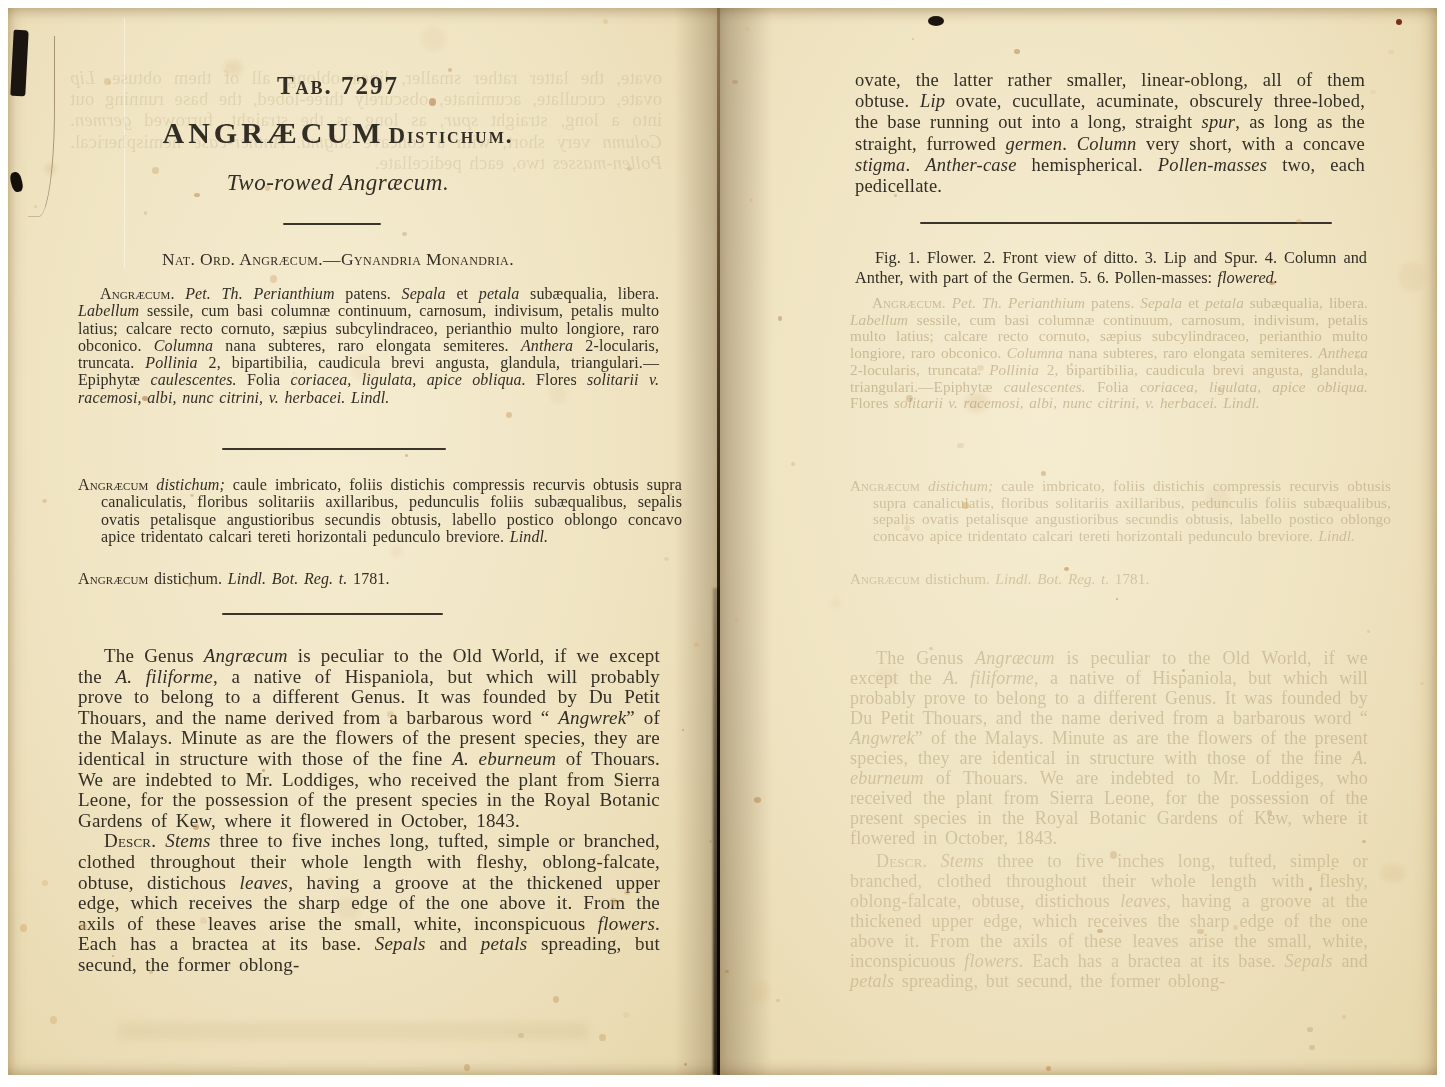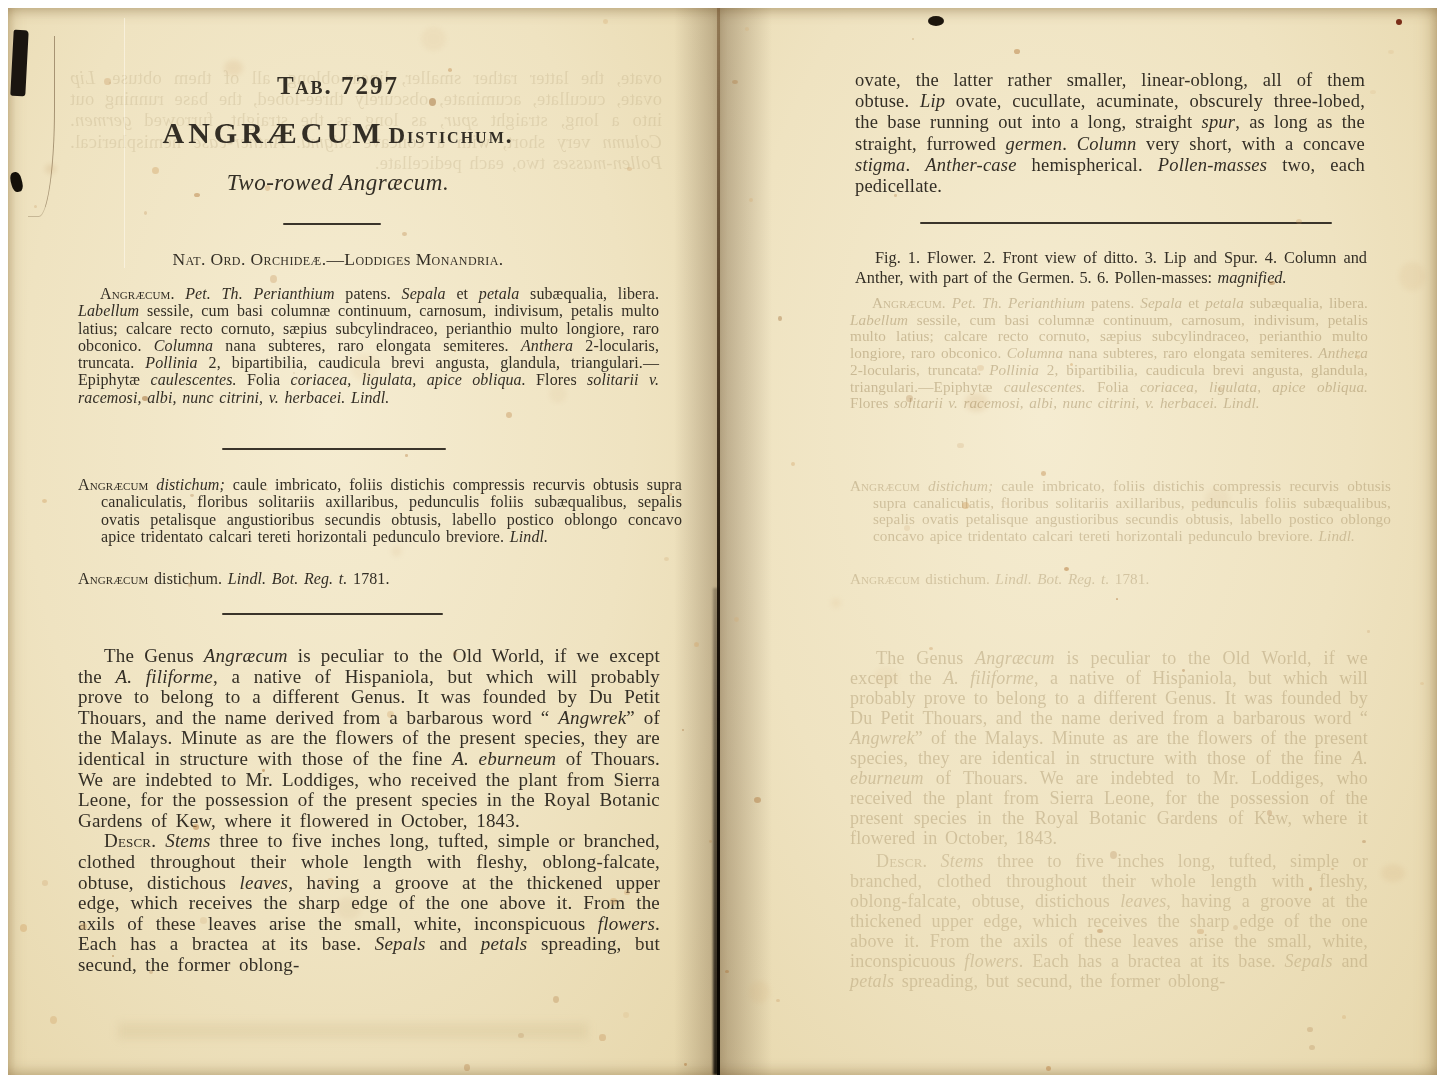--- a/index.html
+++ b/index.html
@@ -70,21 +70,21 @@
 
     <div class="blk subtitle ink" style="left:52px;top:162px;width:556px;">Two-rowed Angræcum.</div>
 
     <div class="blk ink" style="left:52px;top:108px;width:556px;text-align:center;">
       <span class="title-genus">ANGRÆCUM</span>
       <span class="title-species">Distichum.</span>
     </div>
 
     <div class="rule" style="left:275px;top:215px;width:98px;"></div>
 
-    <div class="blk natord ink" style="left:40px;top:241px;width:580px;">Nat. Ord. Orchideæ.—Loddiges Monandria.</div>
+    <div class="blk natord ink" style="left:40px;top:241px;width:580px;">Nat. Ord. Angræcum.—Gynandria Monandria.</div>
 
     <div class="blk small-text ink indent-sm" style="left:70px;top:277px;width:581px;"><span class="sc">Angræcum.</span> <i>Pet. Th.</i> <i>Perianthium</i> patens. <i>Sepala</i> et <i>petala</i> subæqualia, libera. <i>Labellum</i> sessile, cum basi columnæ continuum, carnosum, indivisum, petalis multo latius; calcare recto cornuto, sæpius subcylindraceo, perianthio multo longiore, raro obconico. <i>Columna</i> nana subteres, raro elongata semiteres. <i>Anthera</i> 2-locularis, truncata. <i>Pollinia</i> 2, bipartibilia, caudicula brevi angusta, glandula, triangulari.—Epiphytæ <i>caulescentes.</i> Folia <i>coriacea, ligulata, apice obliqua.</i> Flores <i>solitarii v. racemosi, albi, nunc citrini, v. herbacei.</i> <i>Lindl.</i></div>
 
     <div class="rule" style="left:214px;top:440px;width:224px;"></div>
 
     <div class="blk small-text ink hang" style="left:70px;top:468px;width:581px;"><span class="sc">Angræcum</span> <i>distichum;</i> caule imbricato, foliis distichis compressis recurvis obtusis supra canaliculatis, floribus solitariis axillaribus, pedunculis foliis subæqualibus, sepalis ovatis petalisque angustioribus secundis obtusis, labello postico oblongo concavo apice tridentato calcari tereti horizontali pedunculo breviore. <i>Lindl.</i></div>
 
     <div class="blk small-text ink" style="left:70px;top:562px;width:581px;text-align:left;"><span class="sc">Angræcum</span> distichum. <i>Lindl. Bot. Reg. t.</i> 1781.</div>
 
     <div class="rule" style="left:214px;top:605px;width:221px;"></div>
@@ -99,21 +99,21 @@
 
   <div class="gutter-core"></div>
   <div class="gutter-wide"></div>
 
   <div class="page page-right">
 
     <div class="blk body-text-r ink" style="left:135px;top:62px;width:510px;">ovate, the latter rather smaller, linear-oblong, all of them obtuse. <i>Lip</i> ovate, cucullate, acuminate, obscurely three-lobed, the base running out into a long, straight <i>spur</i>, as long as the straight, furrowed <i>germen</i>. <i>Column</i> very short, with a concave <i>stigma</i>. <i>Anther-case</i> hemispherical. <i>Pollen-masses</i> two, each pedicellate.</div>
 
     <div class="rule" style="left:200px;top:214px;width:412px;"></div>
 
-    <div class="blk fig-caption ink" style="left:135px;top:240px;width:512px;text-indent:20px;">Fig. 1. Flower. 2. Front view of ditto. 3. Lip and Spur. 4. Column and Anther, with part of the Germen. 5. 6. Pollen-masses: <i>magnified.</i></div>
+    <div class="blk fig-caption ink" style="left:135px;top:240px;width:512px;text-indent:20px;">Fig. 1. Flower. 2. Front view of ditto. 3. Lip and Spur. 4. Column and Anther, with part of the Germen. 5. 6. Pollen-masses: <i>flowered.</i></div>
 
     <div class="blk ghost small-text indent-sm" style="left:130px;top:287px;width:518px;opacity:.38;font-size:15.2px;line-height:16.7px;"><span class="sc">Angræcum.</span> <i>Pet. Th.</i> <i>Perianthium</i> patens. <i>Sepala</i> et <i>petala</i> subæqualia, libera. <i>Labellum</i> sessile, cum basi columnæ continuum, carnosum, indivisum, petalis multo latius; calcare recto cornuto, sæpius subcylindraceo, perianthio multo longiore, raro obconico. <i>Columna</i> nana subteres, raro elongata semiteres. <i>Anthera</i> 2-locularis, truncata. <i>Pollinia</i> 2, bipartibilia, caudicula brevi angusta, glandula, triangulari.—Epiphytæ <i>caulescentes.</i> Folia <i>coriacea, ligulata, apice obliqua.</i> Flores <i>solitarii v. racemosi, albi, nunc citrini, v. herbacei.</i> <i>Lindl.</i></div>
 
     <div class="blk ghost small-text hang" style="left:130px;top:470px;width:518px;opacity:.33;font-size:15.2px;line-height:16.7px;"><span class="sc">Angræcum</span> <i>distichum;</i> caule imbricato, foliis distichis compressis recurvis obtusis supra canaliculatis, floribus solitariis axillaribus, pedunculis foliis subæqualibus, sepalis ovatis petalisque angustioribus secundis obtusis, labello postico oblongo concavo apice tridentato calcari tereti horizontali pedunculo breviore. <i>Lindl.</i></div>
 
     <div class="blk ghost small-text" style="left:130px;top:562px;width:518px;opacity:.30;font-size:15.2px;"><span class="sc">Angræcum</span> distichum. <i>Lindl. Bot. Reg. t.</i> 1781.</div>
 
     <div class="blk ghost body-text-r indent" style="left:130px;top:640px;width:518px;opacity:.30;font-size:18px;line-height:20px;">The Genus <i>Angræcum</i> is peculiar to the Old World, if we except the <i>A. filiforme</i>, a native of Hispaniola, but which will probably prove to belong to a different Genus. It was founded by Du Petit Thouars, and the name derived from a barbarous word “ <i>Angwrek</i>” of the Malays. Minute as are the flowers of the present species, they are identical in structure with those of the fine <i>A. eburneum</i> of Thouars. We are indebted to Mr. Loddiges, who received the plant from Sierra Leone, for the possession of the present species in the Royal Botanic Gardens of Kew, where it flowered in October, 1843.</div>
 
     <div class="blk ghost body-text-r indent" style="left:130px;top:843px;width:518px;opacity:.27;font-size:18px;line-height:20px;"><span class="sc">Descr.</span> <i>Stems</i> three to five inches long, tufted, simple or branched, clothed throughout their whole length with fleshy, oblong-falcate, obtuse, distichous <i>leaves</i>, having a groove at the thickened upper edge, which receives the sharp edge of the one above it. From the axils of these leaves arise the small, white, inconspicuous <i>flowers</i>. Each has a bractea at its base. <i>Sepals</i> and <i>petals</i> spreading, but secund, the former oblong-</div>

